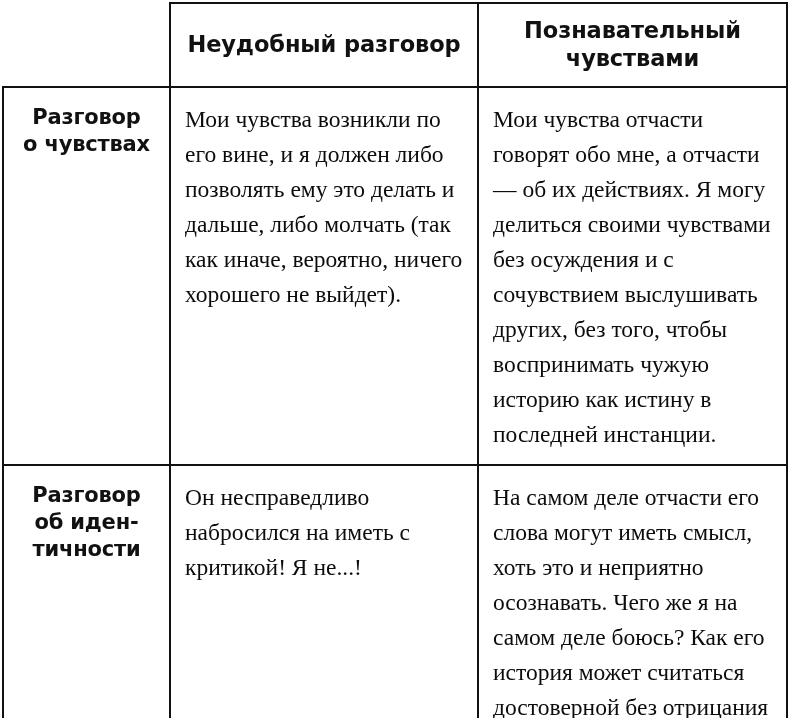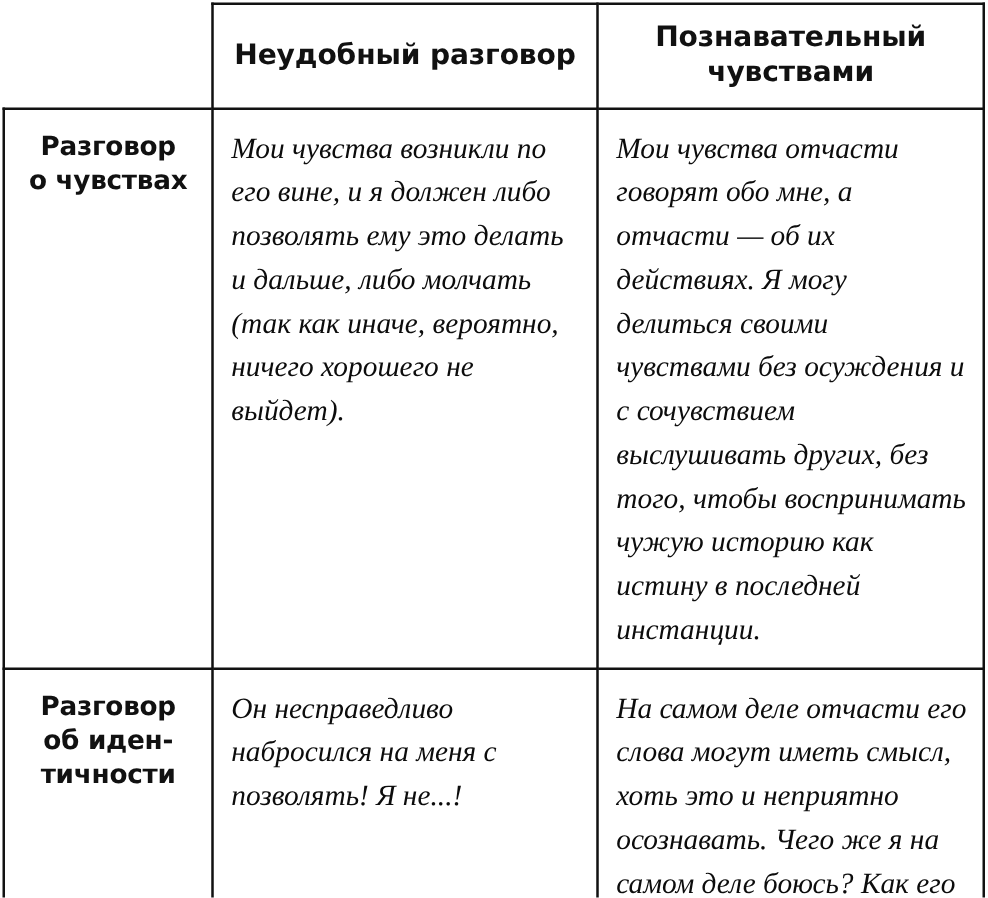--- a/index.html
+++ b/index.html
@@ -89,21 +89,20 @@
     padding: 14px 12px 12px 14px;
   }
   .prose-text {
     display: block;
     font-family: "Liberation Serif", "DejaVu Serif", serif;
     font-size: 23.5px;
     line-height: 35px;
     color: #0c0c0c;
     white-space: pre-line;
     hyphens: none;
-    font-style: italic;
   }
 
   
   .row-feelings td  { height: 346px; }
   .row-identity td  { height: 290px; }
 </style>
 </head>
 <body>
 
 <div class="sheet">
@@ -142,21 +141,21 @@
         </td>
       </tr>
 
       <tr class="row-identity">
         <td class="row-label">
           <span class="row-label-text">Разговор
 об иден-
 тичности</span>
         </td>
         <td class="prose">
-          <span class="prose-text">Он несправедливо набросился на меня с позволять! Я не...!</span>
+          <span class="prose-text">Он несправедливо набросился на иметь с критикой! Я не...!</span>
         </td>
         <td class="prose">
           <span class="prose-text">На самом деле отчасти его слова могут иметь смысл, хоть это и неприятно осознавать. Чего же я на самом деле боюсь? Как его история может считаться достоверной без отрицания того, кто я есть, и наоборот?</span>
         </td>
       </tr>
 
     </tbody>
   </table>
 
 </div>

